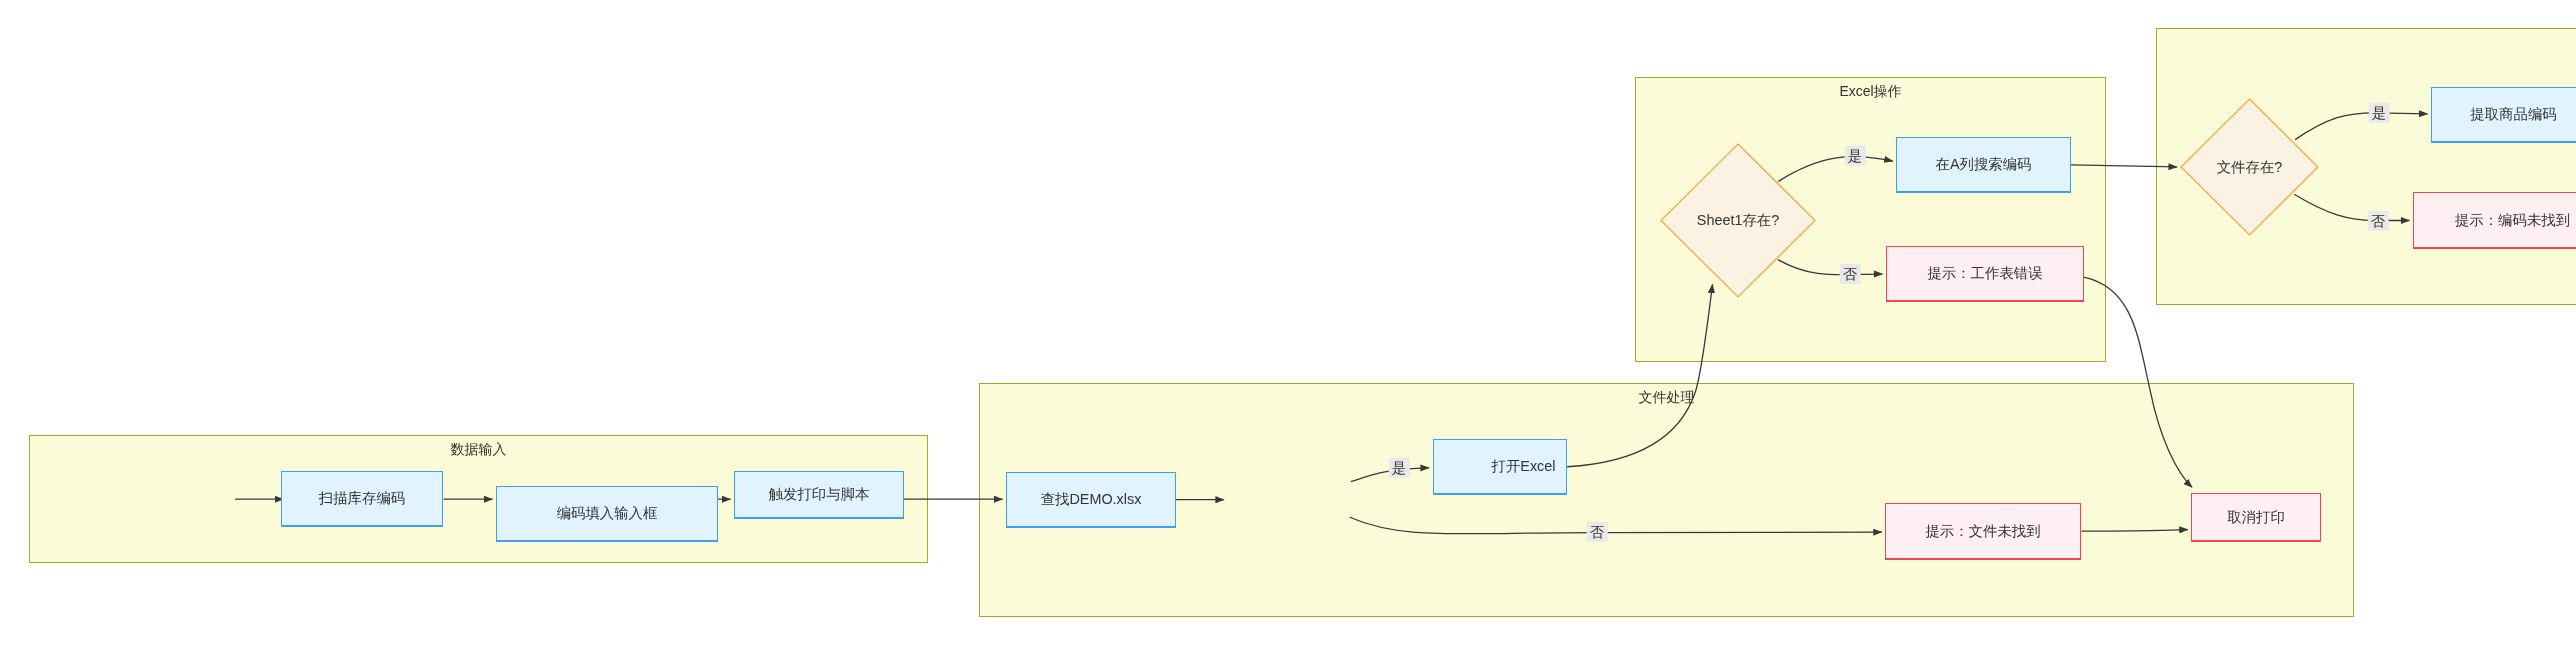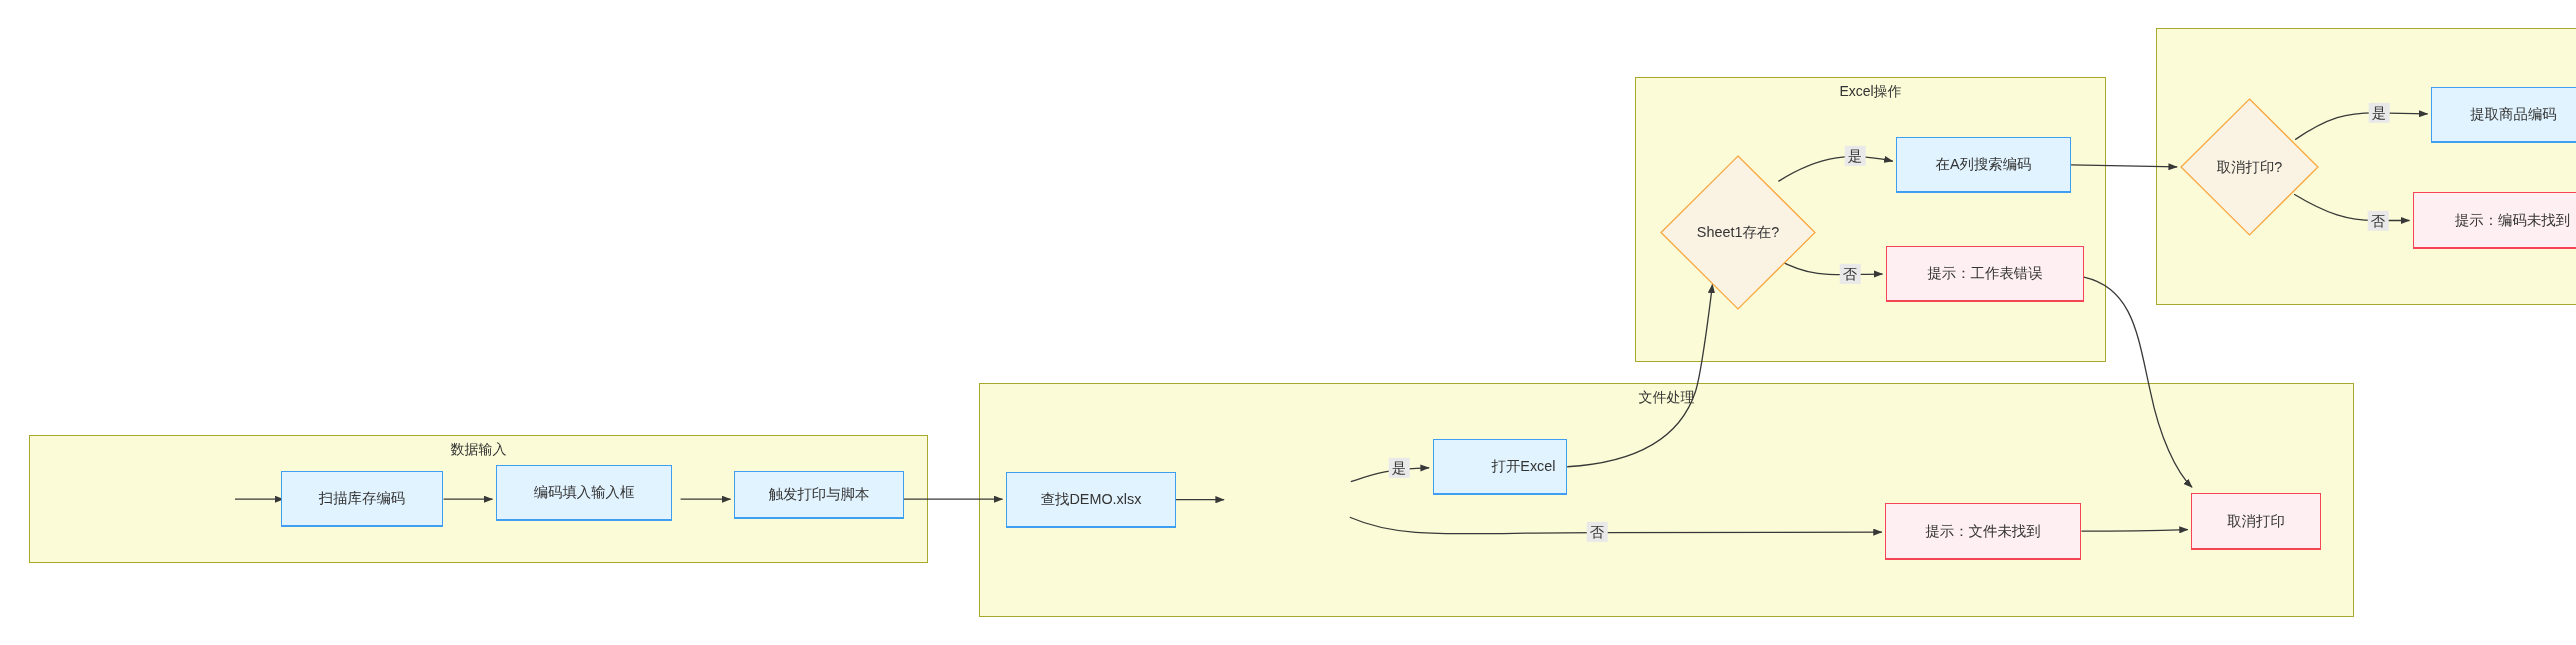--- a/index.html
+++ b/index.html
@@ -62,42 +62,42 @@
     <path d="M5472,222 L5561,222" marker-end="url(#arrow)"></path>
     <path d="M5887,222 L5982,222" marker-end="url(#arrow)"></path>
     <path d="M6241,222 L6337,222" marker-end="url(#arrow)"></path>
     <path d="M6605,222 L6700,222" marker-end="url(#arrow)"></path>
     <path d="M5070,428 L5199,428" marker-end="url(#arrow)"></path>
     <path d="M5455,428 L5598,428" marker-end="url(#arrow)"></path>
     <path d="M5869,428 L5990,428" marker-end="url(#arrow)"></path>
   </svg>
 
   <div class="node process" style="left:281px;top:471px;width:162px;height:56px;">扫描库存编码</div>
-  <div class="node process" style="left:496px;top:465px;width:176px;height:56px;">编码填入输入框</div>
+  <div class="node process" style="left:496px;top:486px;width:222px;height:56px;">编码填入输入框</div>
   <div class="node process" style="left:734px;top:471px;width:170px;height:48px;">触发打印与脚本</div>
 
   <div class="node process" style="left:1006px;top:472px;width:170px;height:56px;">查找DEMO.xlsx</div>
   <div class="node process" style="left:1433px;top:439px;width:134px;height:56px;padding-left:47px;">打开Excel</div>
   <div class="node error" style="left:1885px;top:503px;width:196px;height:57px;">提示：文件未找到</div>
-  <div class="node error" style="left:2191px;top:493px;width:130px;height:57px;">取消打印</div>
+  <div class="node error" style="left:2191px;top:493px;width:130px;height:49px;">取消打印</div>
 
-  <div class="diamond" style="left:1660px;top:155px;width:156px;height:155px;">
+  <div class="diamond" style="left:1660px;top:143px;width:156px;height:155px;">
     <svg viewBox="0 0 302 300">
         <polygon points="151,2 300,150 151,298 2,150"></polygon>
       </svg>
     <div class="dlabel">Sheet1存在?</div>
   </div>
   <div class="node process" style="left:1896px;top:137px;width:175px;height:56px;">在A列搜索编码</div>
   <div class="node error" style="left:1886px;top:246px;width:198px;height:56px;">提示：工作表错误</div>
 
   <div class="diamond" style="left:2180px;top:98px;width:139px;height:138px;">
     <svg viewBox="0 0 270 268">
         <polygon points="135,2 268,134 135,266 2,134"></polygon>
       </svg>
-    <div class="dlabel">取消打印?</div>
+    <div class="dlabel">文件存在?</div>
   </div>
   <div class="node process" style="left:2431px;top:87px;width:165px;height:56px;">提取商品编码</div>
 
   <div class="node error" style="left:2413px;top:192px;width:199px;height:57px;">提示：编码未找到</div>
 
   <div class="edge-label" style="left:1399px;top:468px;">是</div>
   <div class="edge-label" style="left:1597px;top:532px;">否</div>
   <div class="edge-label" style="left:1855px;top:156px;">是</div>
   <div class="edge-label" style="left:1850px;top:274px;">否</div>
   <div class="edge-label" style="left:2379px;top:113px;">是</div>

